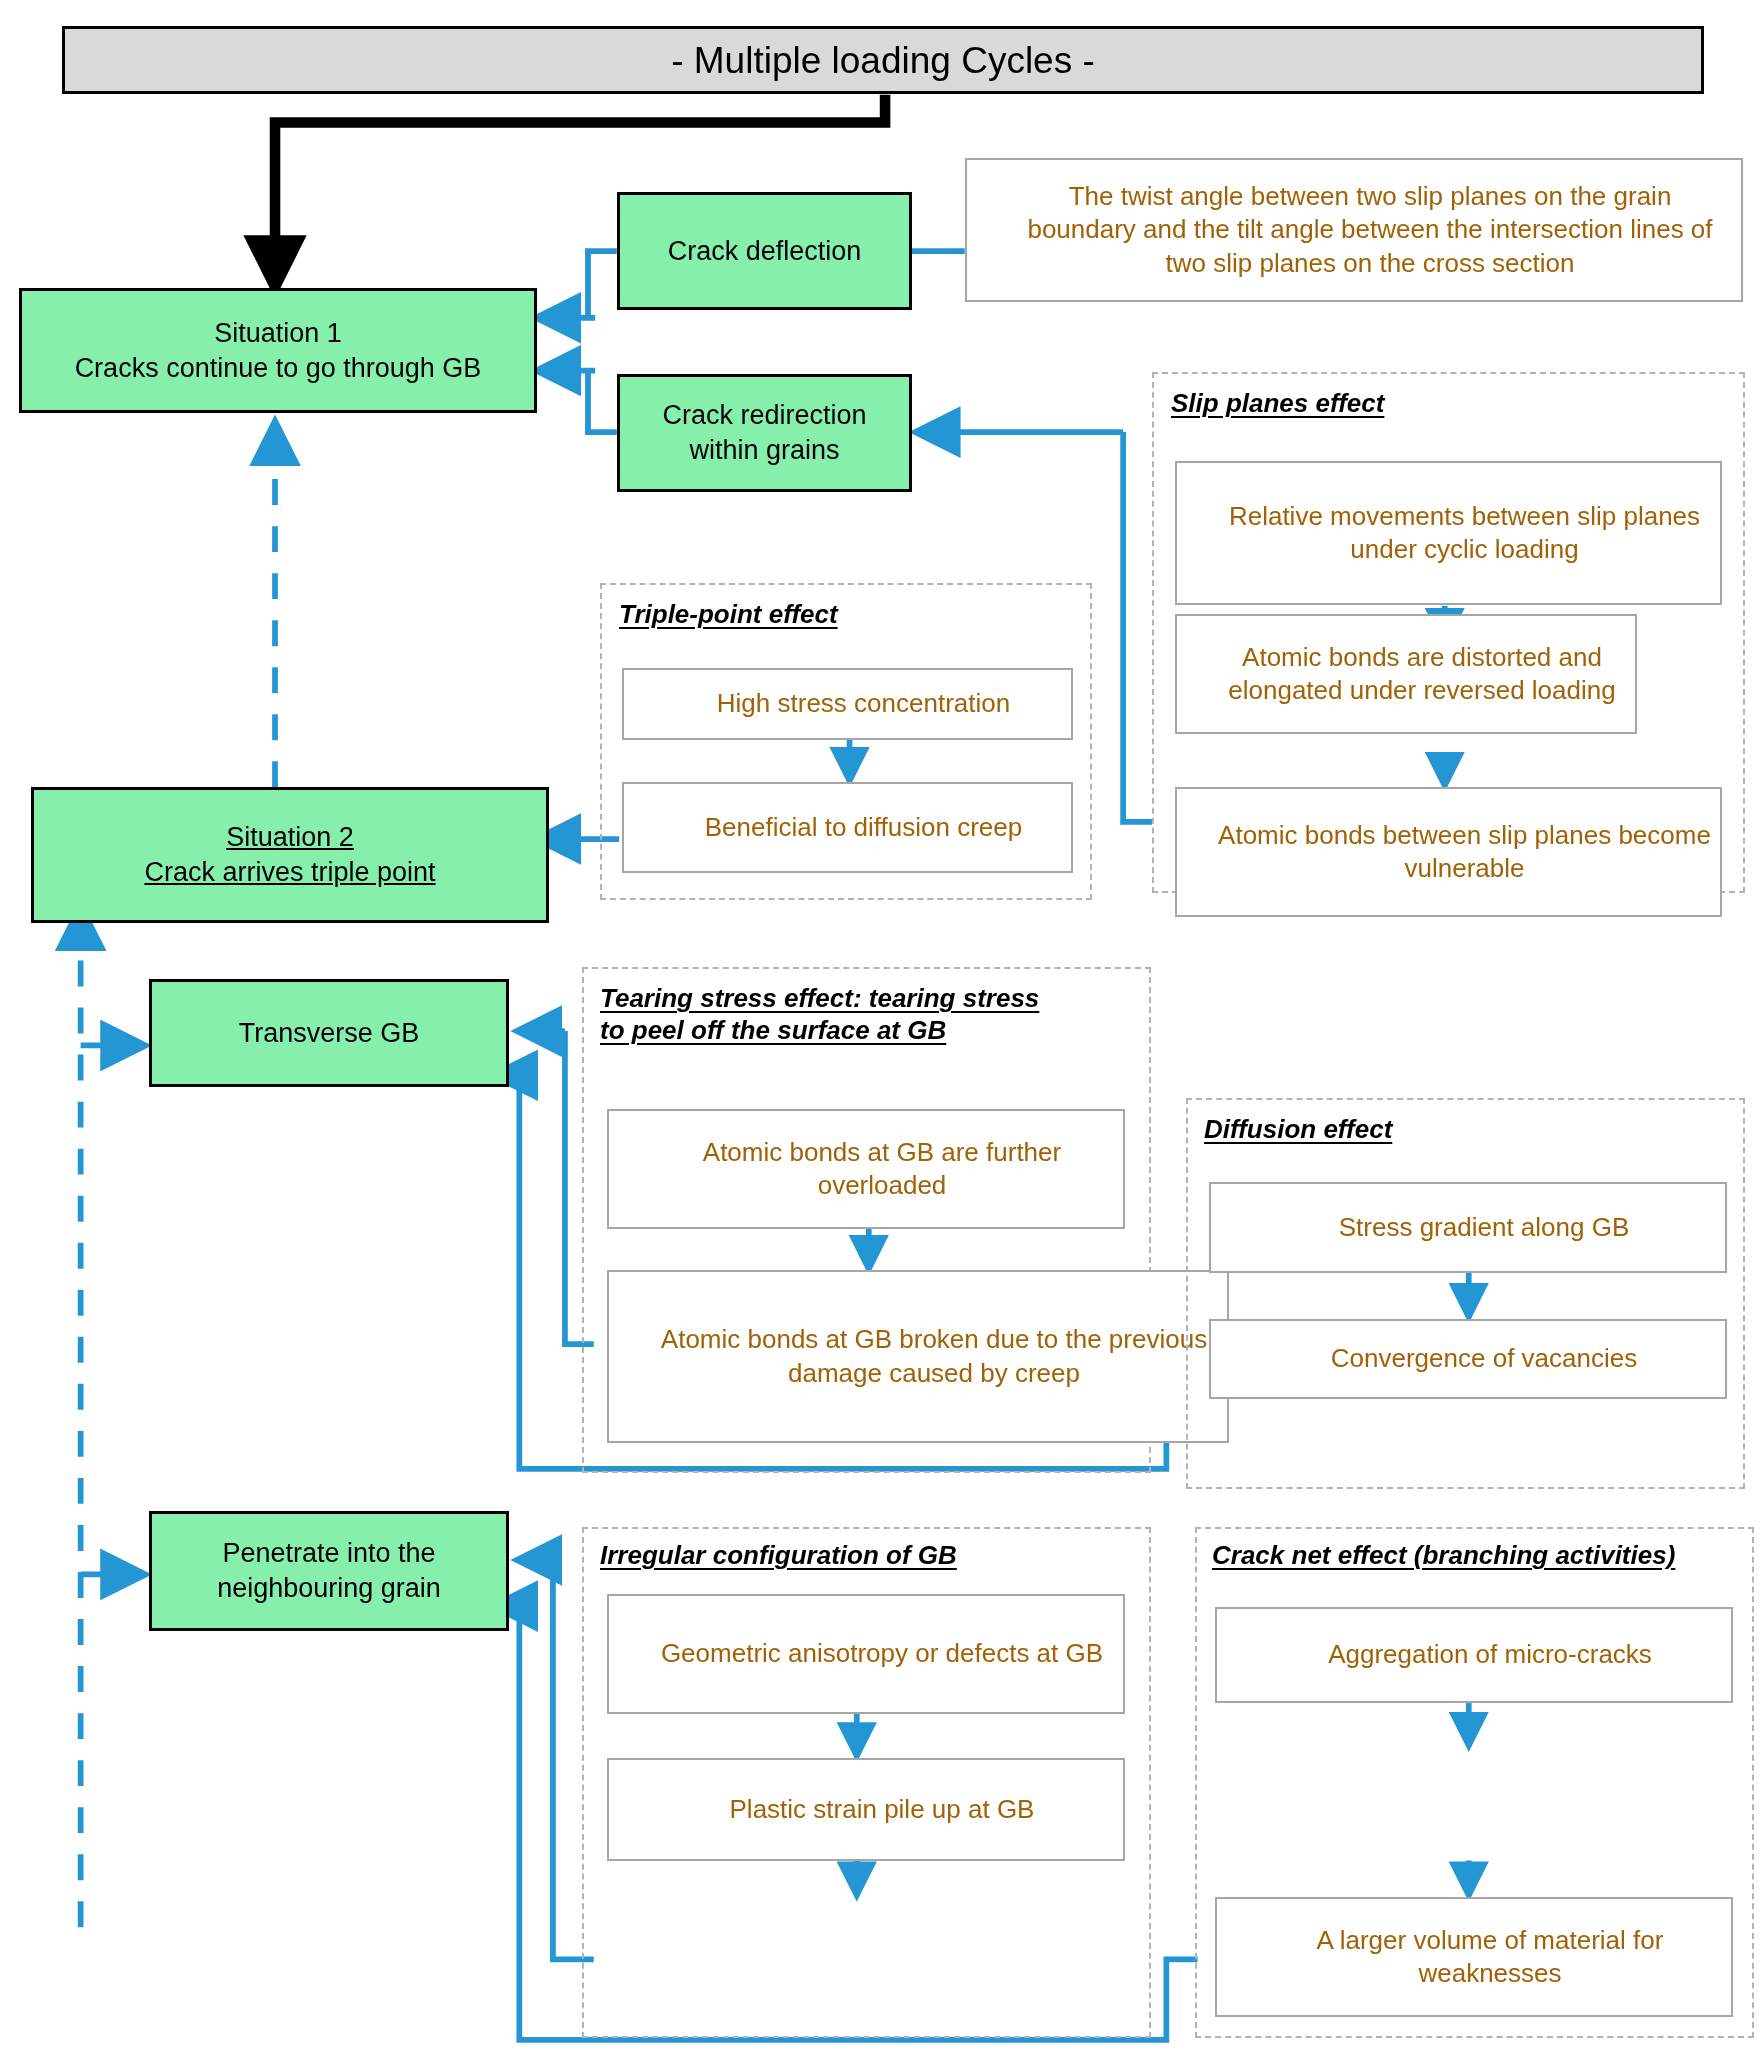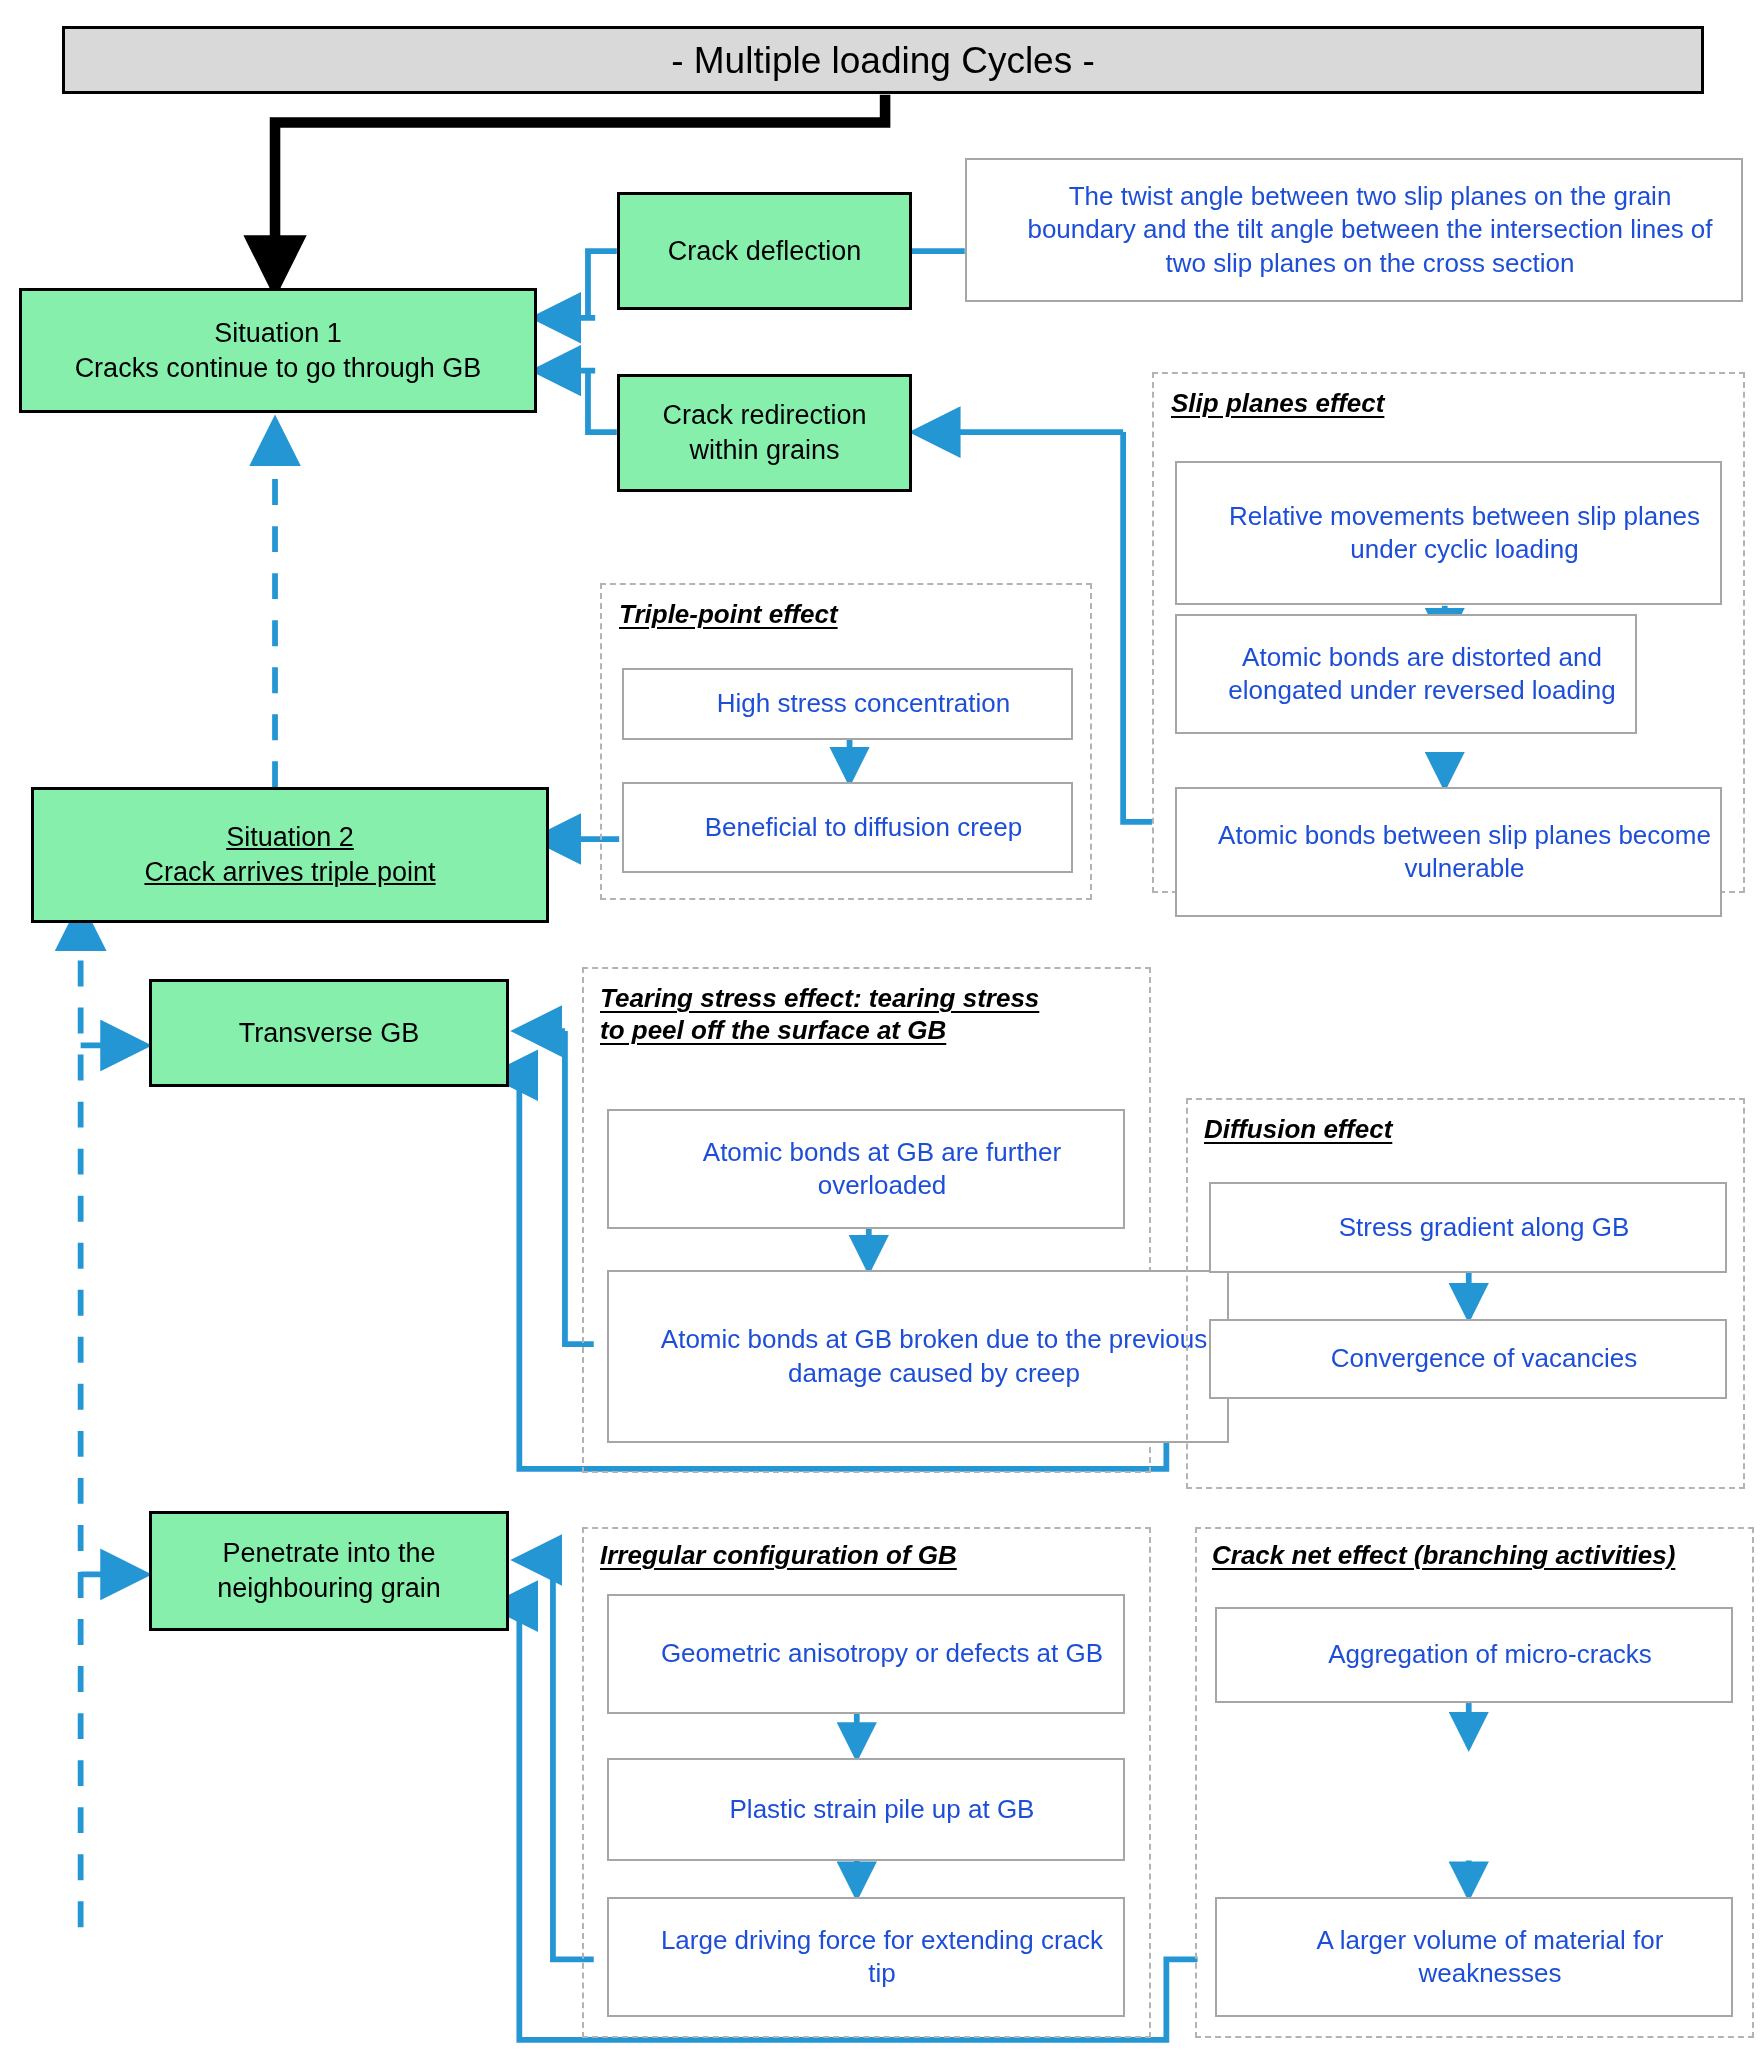--- a/index.html
+++ b/index.html
@@ -11,21 +11,21 @@
   .node{position:absolute;box-sizing:border-box;display:flex;align-items:center;justify-content:center;text-align:center;}
   .node .txt{display:block;line-height:1.28;padding:0 4.8px;}
 
   .banner{background:#d9d9d9;border:3.4px solid #000;}
   .banner .txt{font-size:37px;color:#000;}
 
   .main-box{background:#86efac;border:3.4px solid #000;}
   .main-box .txt{font-size:27px;color:#000;}
 
   .sub-box{background:#fff;border:2.9px solid #a6a6a6;}
-  .sub-box .txt{font-size:26px;color:#1d4ed8;margin-left:32px;}
+  .sub-box .txt{font-size:26px;color:#a16207;margin-left:32px;}
 
   
   .group{position:absolute;box-sizing:border-box;border:2.4px dashed #b3b3b3;background:transparent;}
   .group-title{position:absolute;font-size:26px;font-style:italic;font-weight:bold;color:#000;
                text-decoration:underline;text-underline-offset:4.3px;text-decoration-thickness:2.4px;
                line-height:1.22;white-space:pre-line;}
 </style>
 </head>
 <body>
 
@@ -213,23 +213,20 @@
   </div>
 
   <div class="group" style="left:582px; top:1527px; width:569px; height:511px;"></div>
   <div class="group-title" style="left:600px; top:1540px; width:533px;">Irregular configuration of GB</div>
   <div class="node sub-box" style="left:607px; top:1594px; width:518px; height:120px;">
     <span class="txt">Geometric anisotropy or defects at GB</span>
   </div>
   <div class="node sub-box" style="left:607px; top:1758px; width:518px; height:103px;">
     <span class="txt">Plastic strain pile up at GB</span>
   </div>
-  <div class="node sub-box" style="left:607px; top:1897px; width:518px; height:120px;">
-    <span class="txt">Large driving force for extending crack tip</span>
-  </div>
 
   <div class="group" style="left:1195px; top:1527px; width:559px; height:511px;"></div>
   <div class="group-title" style="left:1212px; top:1540px; width:538px;">Crack net effect (branching activities)</div>
   <div class="node sub-box" style="left:1215px; top:1607px; width:518px; height:96px;">
     <span class="txt">Aggregation of micro-cracks</span>
   </div>
   <div class="node sub-box" style="left:1215px; top:1897px; width:518px; height:120px;">
     <span class="txt">A larger volume of material for weaknesses</span>
   </div>
 

